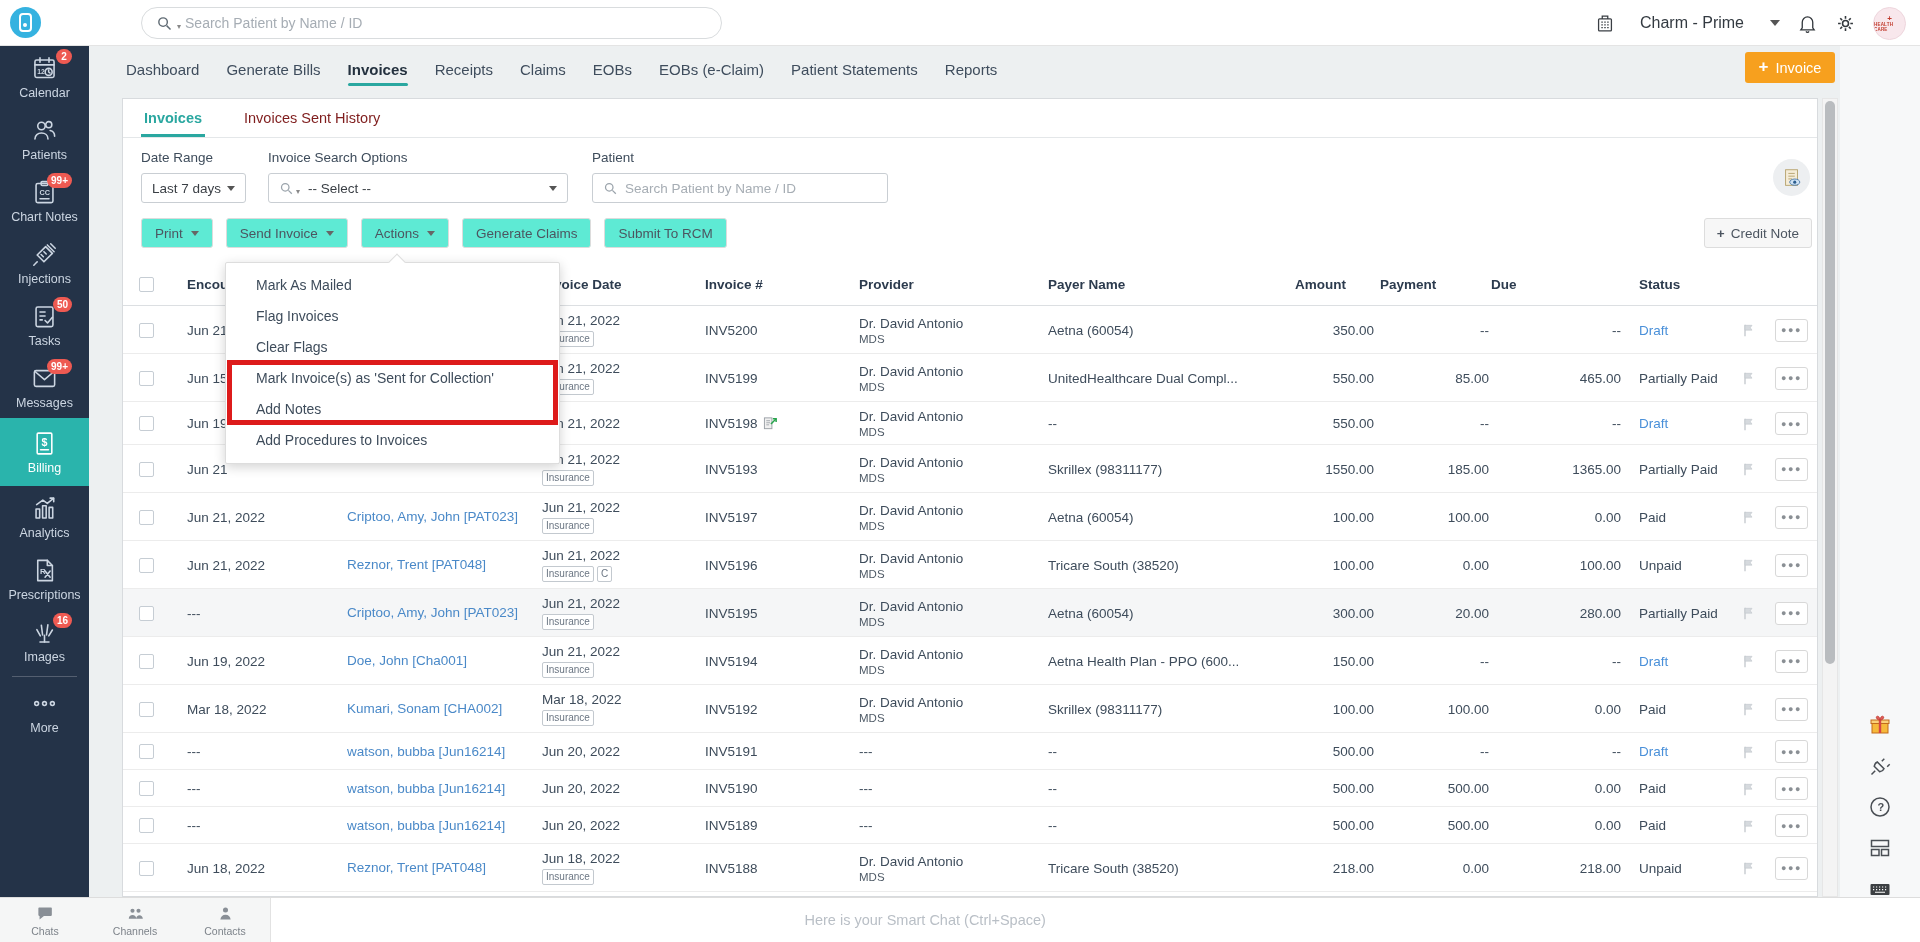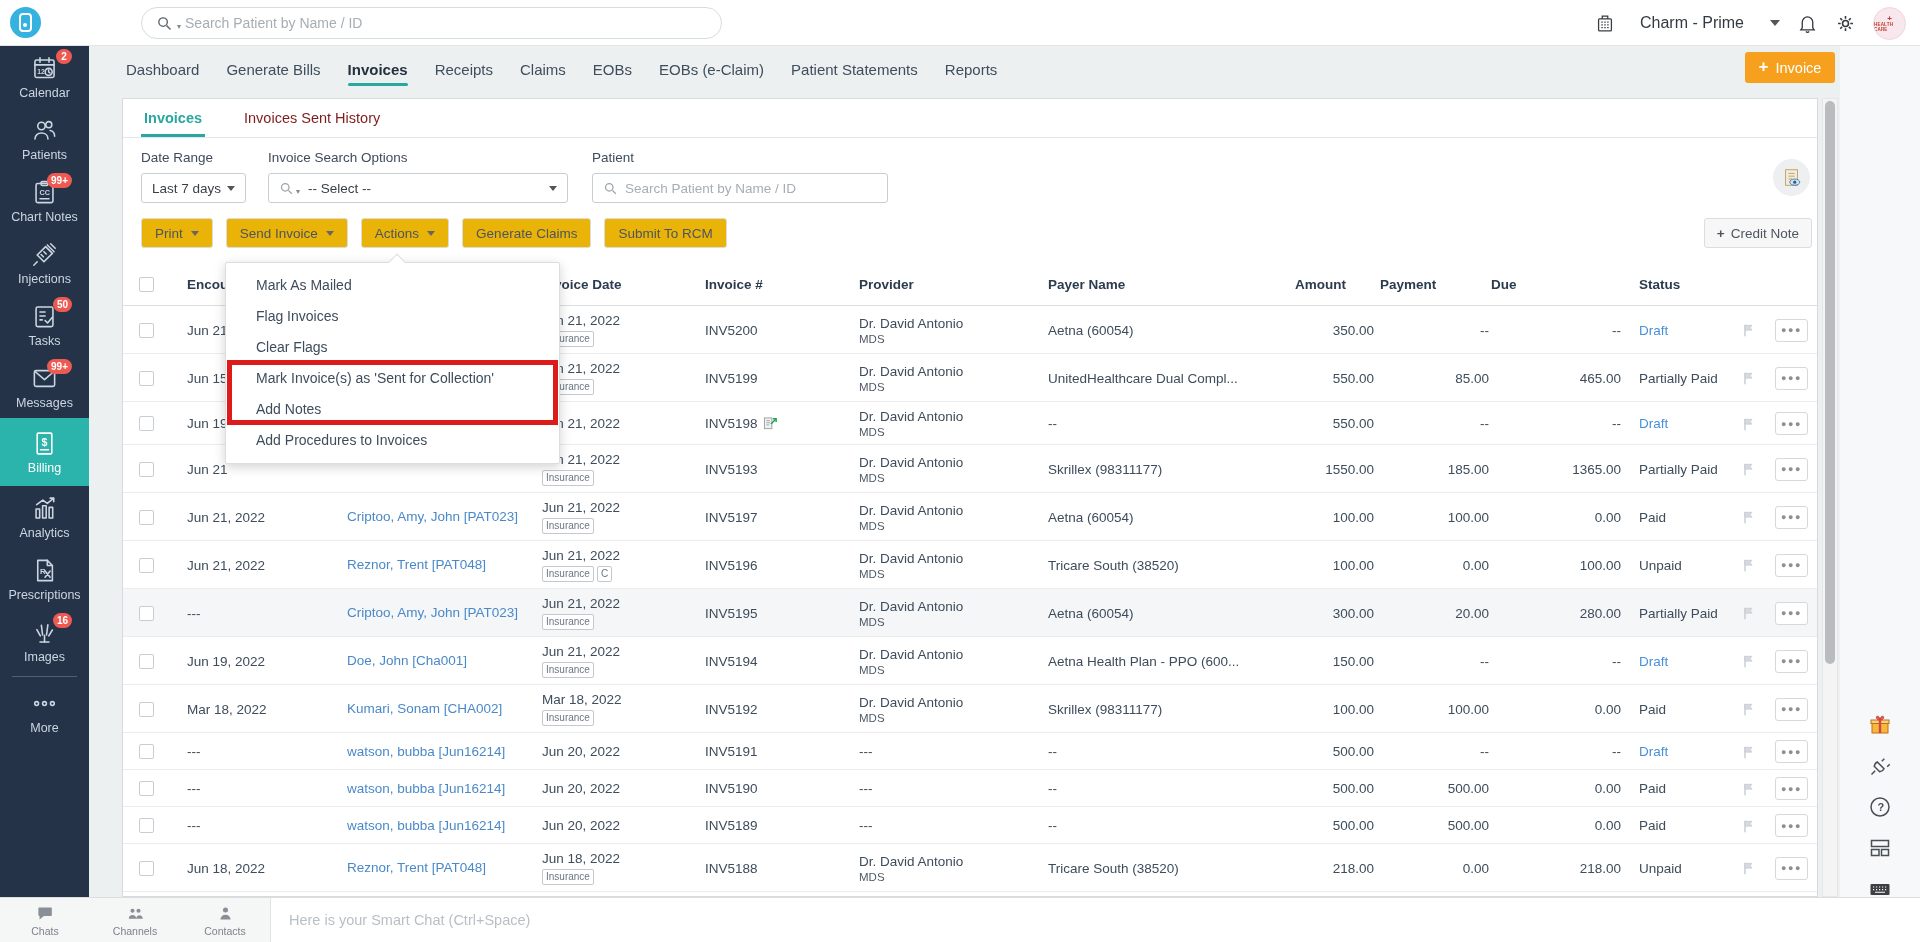--- a/index.html
+++ b/index.html
@@ -56,21 +56,21 @@
   .flabel { font-size:13.5px; color:#3e4c5b; margin-bottom:8px; }
   .sel { border:1px solid #c9ced3; border-radius:3px; height:30px; display:flex; align-items:center; padding:0 10px; font-size:13.5px; color:#3a3f45; background:#fff; cursor:pointer; }
   .sel .grow { flex:1; }
   .sel-caret { width:0; height:0; border-left:4px solid transparent; border-right:4px solid transparent; border-top:5px solid #555; }
   .srch-in { border:1px solid #c9ced3; border-radius:3px; height:30px; display:flex; align-items:center; padding:0 10px; gap:7px; background:#fff; }
   .srch-in input { border:none; outline:none; flex:1; font-size:13.5px; font-family:inherit; color:#444; }
   .srch-in input::placeholder { color:#a6adb4; }
   .view-btn { position:absolute; top:60px; right:7px; width:37px; height:37px; border-radius:50%; background:#edeff1; display:flex; align-items:center; justify-content:center; cursor:pointer; }
 
   .toolbar { display:flex; align-items:center; padding:2px 5px 12px 18px; gap:13px; }
-  .tbtn { background:#eab308; border:1px solid #dcdcdc; border-radius:3px; height:30px; padding:12px 13px; font-size:13.5px; color:#4c5560; display:flex; align-items:center; gap:8px; cursor:pointer; white-space:nowrap; }
+  .tbtn { background:#5eead4; border:1px solid #dcdcdc; border-radius:3px; height:30px; padding:12px 13px; font-size:13.5px; color:#4c5560; display:flex; align-items:center; gap:8px; cursor:pointer; white-space:nowrap; }
   .tbtn .sel-caret { border-top-color:#666; }
   .credit-btn { margin-left:auto; background:#f7f7f7; border:1px solid #ddd; border-radius:3px; height:30px; padding:0 12px; font-size:13.5px; color:#4c5560; display:flex; align-items:center; gap:6px; cursor:pointer; }
 
   
   table.grid { width:1696px; border-collapse:collapse; table-layout:fixed; }
   .grid th { text-align:left; font-size:13.5px; color:#2c3b4e; padding-top:17px; padding-bottom:13px; border-bottom:1px solid #dcdfe2; font-weight:bold; }
   .grid td { font-size:13.5px; color:#3e4c5b; padding-top:7px; padding-bottom:6px; border-bottom:1px solid #ececec; vertical-align:middle; }
   .grid tr.hl td { background:#f5f6f7; }
   .c-enc { padding-left:24px; } .c-pat { padding-left:22px; } .c-idate { padding-left:22px; }
   .c-inum { padding-left:25px; } .c-prov { padding-left:14px; } .c-payer { padding-left:23px; }
@@ -97,21 +97,21 @@
   .vthumb { position:absolute; left:2px; top:2px; width:10px; height:563px; background:#b9bcbf; border-radius:6px; cursor:pointer; }
   .rail { position:absolute; left:1840px; top:46px; width:80px; height:851px; background:#f7f8f9; z-index:6; }
   .rail-icons { position:absolute; top:667px; left:0; right:0; display:flex; flex-direction:column; align-items:center; gap:17px; }
   .rail-icons .ric { width:24px; height:24px; cursor:pointer; }
   .rail-icons svg { width:24px; height:24px; }
 
   
   .chatbar { position:absolute; left:0; top:897px; width:1920px; height:45px; background:#f5f6f6; border-top:1px solid #ddd; display:flex; align-items:stretch; z-index:35; }
   .chat-item { width:90px; display:flex; flex-direction:column; align-items:center; justify-content:center; gap:2px; color:#7d838a; font-size:10.5px; cursor:pointer; }
   .chat-item svg { width:19px; height:19px; fill:#898f96; }
-  .chat-input { flex:1; background:#fff; border-left:1px solid #e2e2e2; display:flex; align-items:center; padding-left:18px; }
+  .chat-input { flex:1; background:#fff; border-left:1px solid #e2e2e2; display:flex; align-items:center; padding-left:18px;justify-content:center; }
   .chat-input input { border:none; outline:none; width:600px; font-size:14.5px; font-family:inherit; color:#555; }
   .chat-input input::placeholder { color:#b9bfc6; }
 
   .hicon svg { display:block; }
 </style>
 </head>
 <body>
 
 <div class="screen">
 

